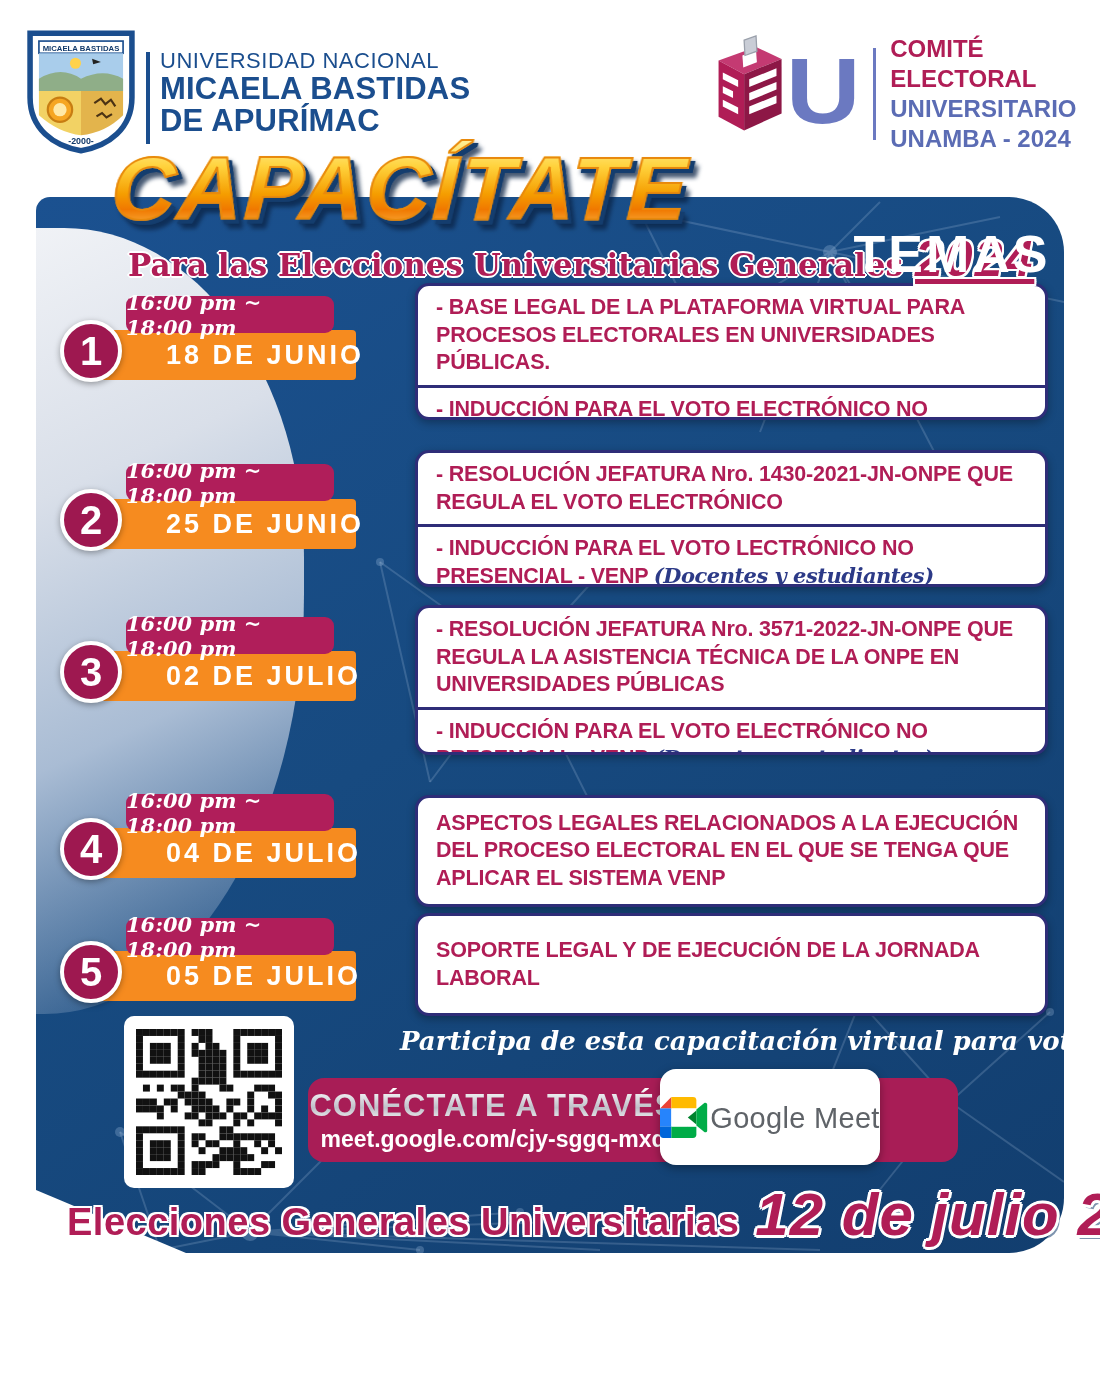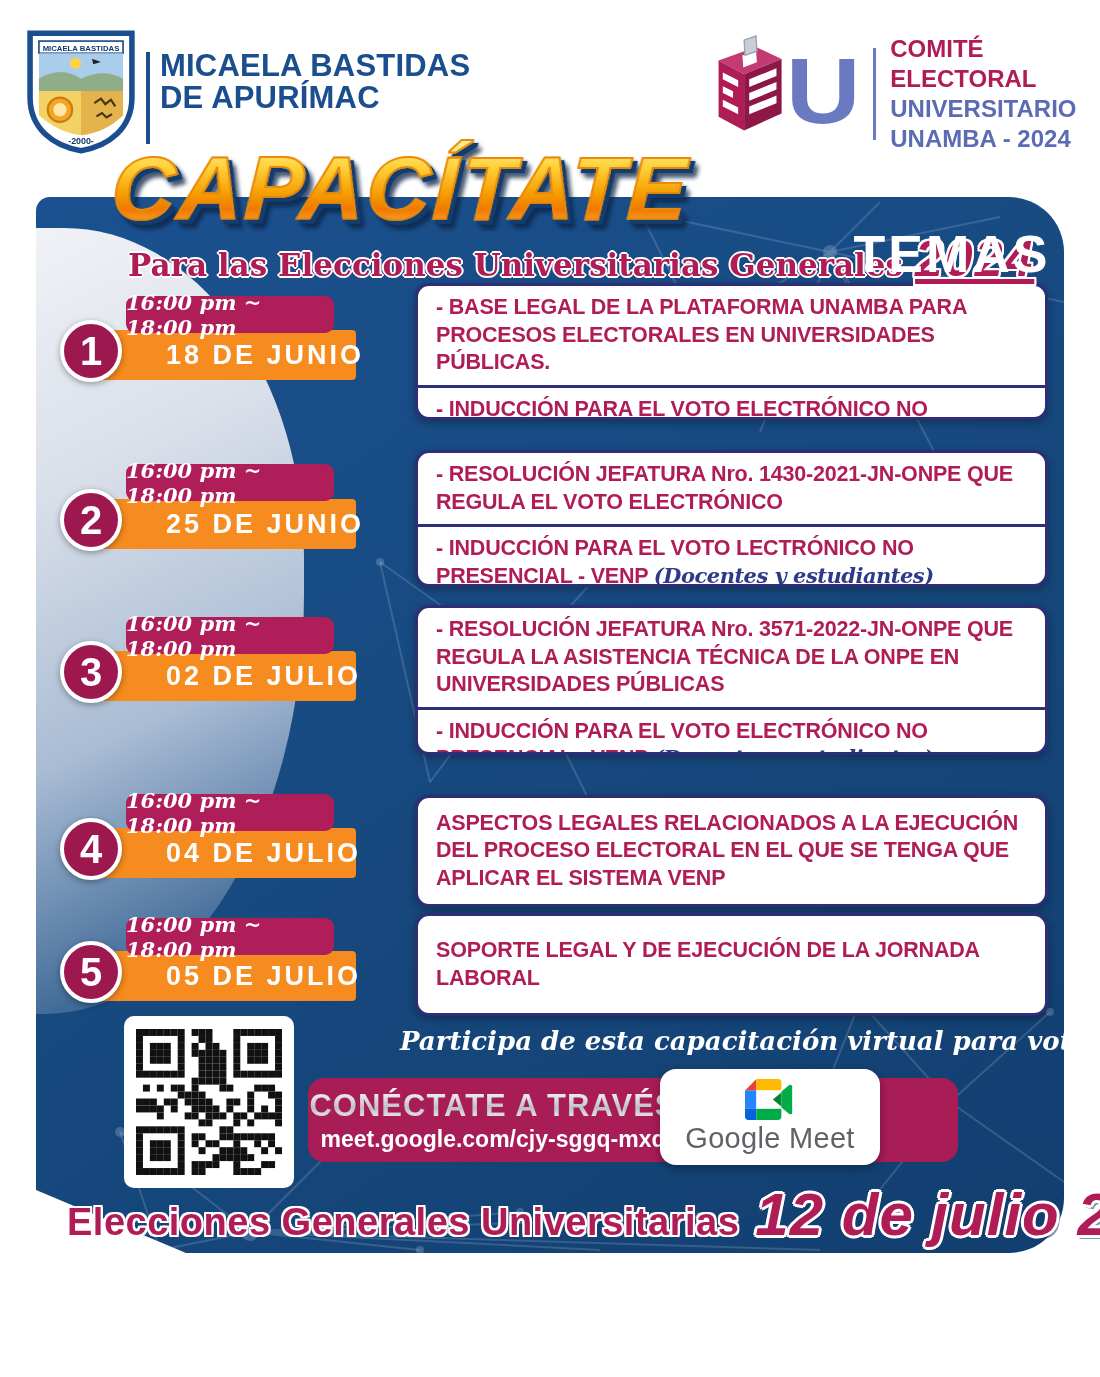--- a/index.html
+++ b/index.html
@@ -75,21 +75,21 @@
             border-radius:10px; display:flex; align-items:center; justify-content:center; z-index:3; }
   .participate { position:absolute; left:400px; top:1026px; width:650px; text-align:center; color:#ffffff;
             font-family:"DejaVu Serif", serif; font-style:italic; font-weight:700; font-size:26px; z-index:3; white-space:nowrap; }
   .connect-bar { position:absolute; left:308px; top:1078px; width:650px; height:84px; background:#a81d56;
             border-radius:16px; z-index:3; display:flex; flex-direction:column; justify-content:center; }
   .connect-label { width:370px; text-align:center; font-size:31px; font-weight:800; letter-spacing:1px;
             background:linear-gradient(180deg,#ffffff 0%,#bfbfc8 55%,#ffffff 100%);
             -webkit-background-clip:text; background-clip:text; color:transparent; }
   .connect-url { width:370px; text-align:center; font-size:23px; font-weight:700; color:#ffffff; margin-top:2px; }
   .meet-box { position:absolute; left:660px; top:1069px; width:220px; height:96px; background:#ffffff;
-            border-radius:16px; z-index:4; display:flex; flex-direction:column; align-items:center;
+            border-radius:16px; z-index:4; display:flex; flex-direction:row; align-items:center;
             justify-content:center; box-shadow:0 3px 10px rgba(0,0,0,.35); cursor:pointer; }
   .meet-word { font-size:29px; color:#5f6368; margin-top:2px; letter-spacing:.3px; }
 
   .footer { position:absolute; left:55px; top:1180px; width:1000px; display:flex; align-items:baseline; gap:16px; z-index:4; white-space:nowrap;margin-left:12px; }
   .footer .f1 { font-size:38px; font-weight:800; color:#b01d56; letter-spacing:.5px;
            text-shadow:-2px 0 #fff,2px 0 #fff,0 -2px #fff,0 2px #fff,-2px -2px #fff,2px 2px #fff,2px -2px #fff,-2px 2px #fff; }
   .footer .f2 { font-size:60px; font-weight:800; font-style:italic; color:#b01d56; letter-spacing:1px;
            text-shadow:-3px 0 #fff,3px 0 #fff,0 -3px #fff,0 3px #fff,-2px -2px #fff,2px 2px #fff,2px -2px #fff,-2px 2px #fff,3px 4px 0 rgba(20,61,110,.55); }
 </style>
 </head>
@@ -137,20 +137,21 @@
     <path d="M12 44 q20 -12 38 0 q20 -10 38 0 v11 h-76 z" fill="#8fae88"></path>
     <path d="M12 55 h38 v40 q-20 -2 -38 -18 z" fill="#f2d264"></path>
     <path d="M50 55 h38 v22 q-16 16 -38 18 z" fill="#e3b44c"></path>
     <circle cx="31" cy="72" r="11" fill="#f6a623" stroke="#c77d12" stroke-width="2"></circle>
     <circle cx="31" cy="72" r="6" fill="#ffe9a8"></circle>
     <path d="M62 66 l6 -4 4 5 5 -4 4 6 M64 78 l5 -3 4 4 5 -3" stroke="#4a3214" stroke-width="2" fill="none"></path>
     <text x="50" y="103" text-anchor="middle" font-size="8" font-weight="bold" fill="#123a6b" font-family="Liberation Sans, sans-serif">-2000-</text>
   </svg>
   <div class="uni-divider"></div>
   <div class="uni-name">
+    <div class="l1">UNIVERSIDAD NACIONAL</div>
     <div class="l2">MICAELA BASTIDAS</div>
     <div class="l3">DE APURÍMAC</div>
   </div>
 
   <div class="ceu">
     <svg width="112" height="122" viewBox="0 0 112 122">
       <path d="M30 30 L74 14 L104 28 L60 46 Z" fill="#c43a72"></path>
       <path d="M60 46 L104 28 L104 92 L60 112 Z" fill="#8d1746"></path>
       <path d="M30 30 L60 46 L60 112 L30 96 Z" fill="#b01d56"></path>
       <path d="M58 24 l16 -6 1 14 -16 6 z" fill="#ffffff"></path>
@@ -172,21 +173,21 @@
     <span class="scr">Para las Elecciones Universitarias Generales</span>
     <span class="yr">2024</span>
   </div>
   <div class="temas">TEMAS</div>
 
   <div class="time-pill" style="left:126px; top:296px;">16:00 pm ~ 18:00 pm</div>
   <div class="date-bar" style="top:330px;">18 DE JUNIO</div>
   <div class="num-circle" style="left:60px; top:320px;">1</div>
   <div class="topic-box" style="top:283px; height:137px;">
     <div class="topic-section">
-      <div class="topic-text">- BASE LEGAL DE LA PLATAFORMA UNAMBA PARA PROCESOS ELECTORALES EN UNIVERSIDADES PÚBLICAS.</div>
+      <div class="topic-text">- BASE LEGAL DE LA PLATAFORMA VIRTUAL PARA PROCESOS ELECTORALES EN UNIVERSIDADES PÚBLICAS.</div>
     </div>
     <div class="topic-section">
       <div class="topic-text"><span>- INDUCCIÓN PARA EL VOTO ELECTRÓNICO NO PRESENCIAL - VENP </span></div>
     </div>
   </div>
 
   <div class="time-pill" style="left:126px; top:464px;">16:00 pm ~ 18:00 pm</div>
   <div class="date-bar" style="top:499px;">25 DE JUNIO</div>
   <div class="num-circle" style="left:60px; top:489px;">2</div>
   <div class="topic-box" style="top:450px; height:137px;">

